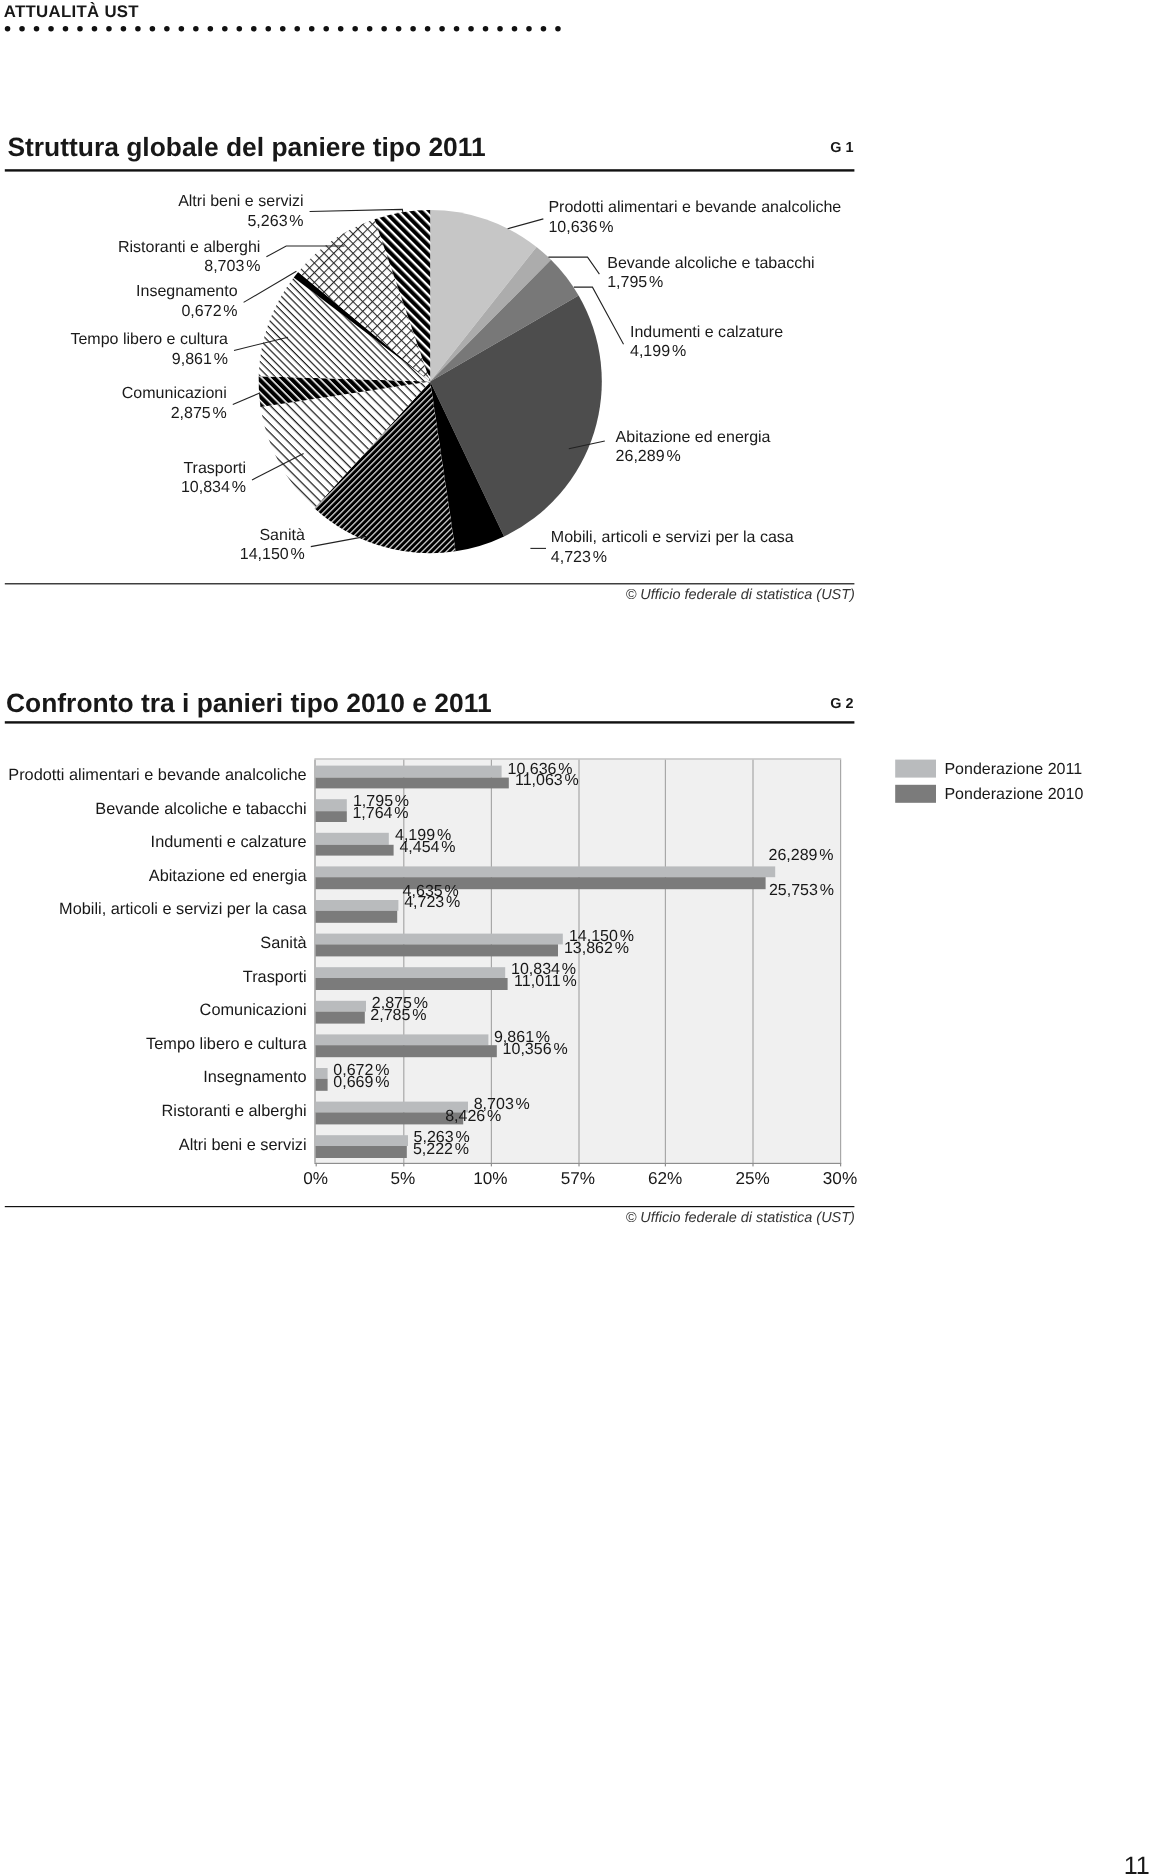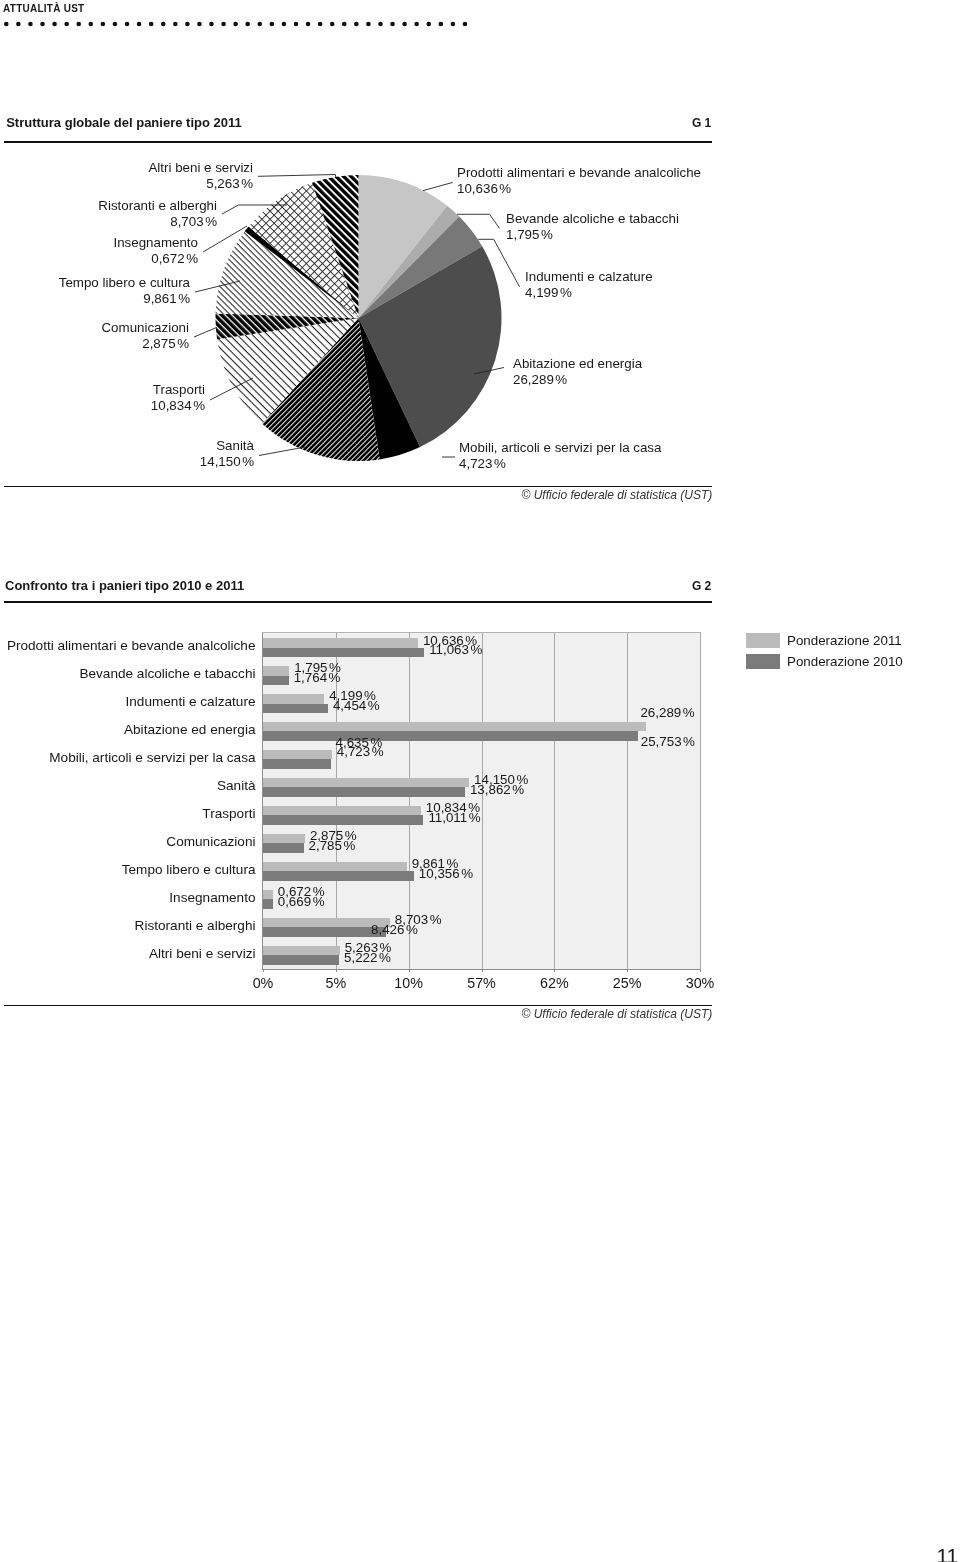--- a/index.html
+++ b/index.html
@@ -4,26 +4,26 @@
 <style>
   html,body{margin:0;padding:0;}
   *{-webkit-font-smoothing:antialiased;}
   body{width:960px;height:1562px;background:#ffffff;
        font-family:"Liberation Sans",sans-serif;color:#181818;
        position:relative;overflow:hidden;
        -webkit-font-smoothing:antialiased;}
   .page{position:absolute;left:0;top:0;width:960px;height:1562px;}
 
   
-  #runhead{position:absolute;left:3.1px;top:1px;font-size:10px;font-weight:bold;
+  #runhead{position:absolute;left:3.1px;top:1px;font-size:14px;font-weight:bold;
            letter-spacing:0.25px;line-height:16px;}
   #dotrule{position:absolute;left:0;top:18px;width:500px;height:12px;}
 
   
-  .chart-title{position:absolute;font-size:13px;font-weight:bold;letter-spacing:0px;line-height:20px;}
+  .chart-title{position:absolute;font-size:22px;font-weight:bold;letter-spacing:0px;line-height:20px;}
   .chart-id{position:absolute;font-size:12px;font-weight:bold;text-align:right;line-height:20px;}
   .rule{position:absolute;background:#111;height:2.4px;}
   .thinrule{position:absolute;background:#111;height:1.4px;}
   .source{position:absolute;font-size:12.05px;font-style:italic;text-align:right;color:#333;line-height:14px;}
 
   
   .plabel{position:absolute;font-size:13.35px;line-height:15.5px;white-space:pre;color:#1a1a1a;}
   .plabel.r{text-align:right;}
   .plabel.l{text-align:left;}
 

